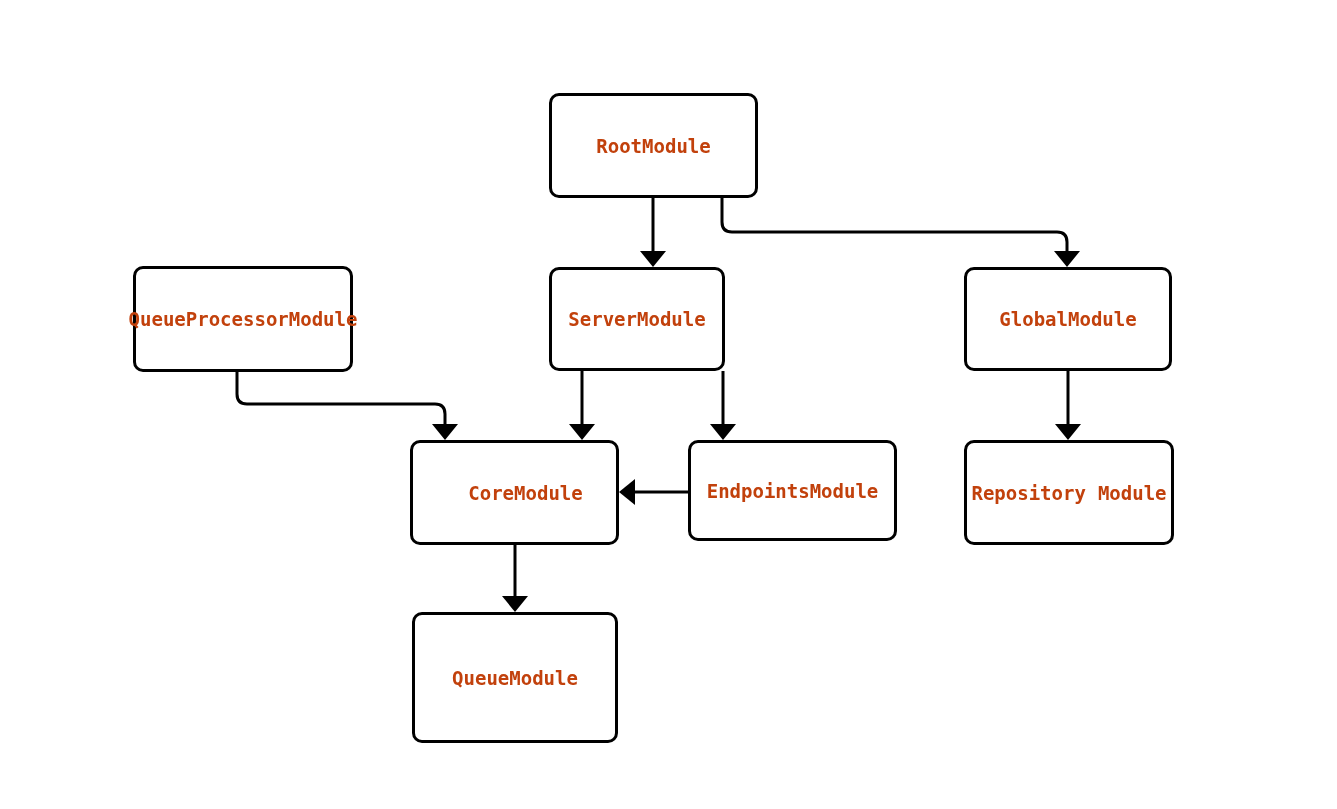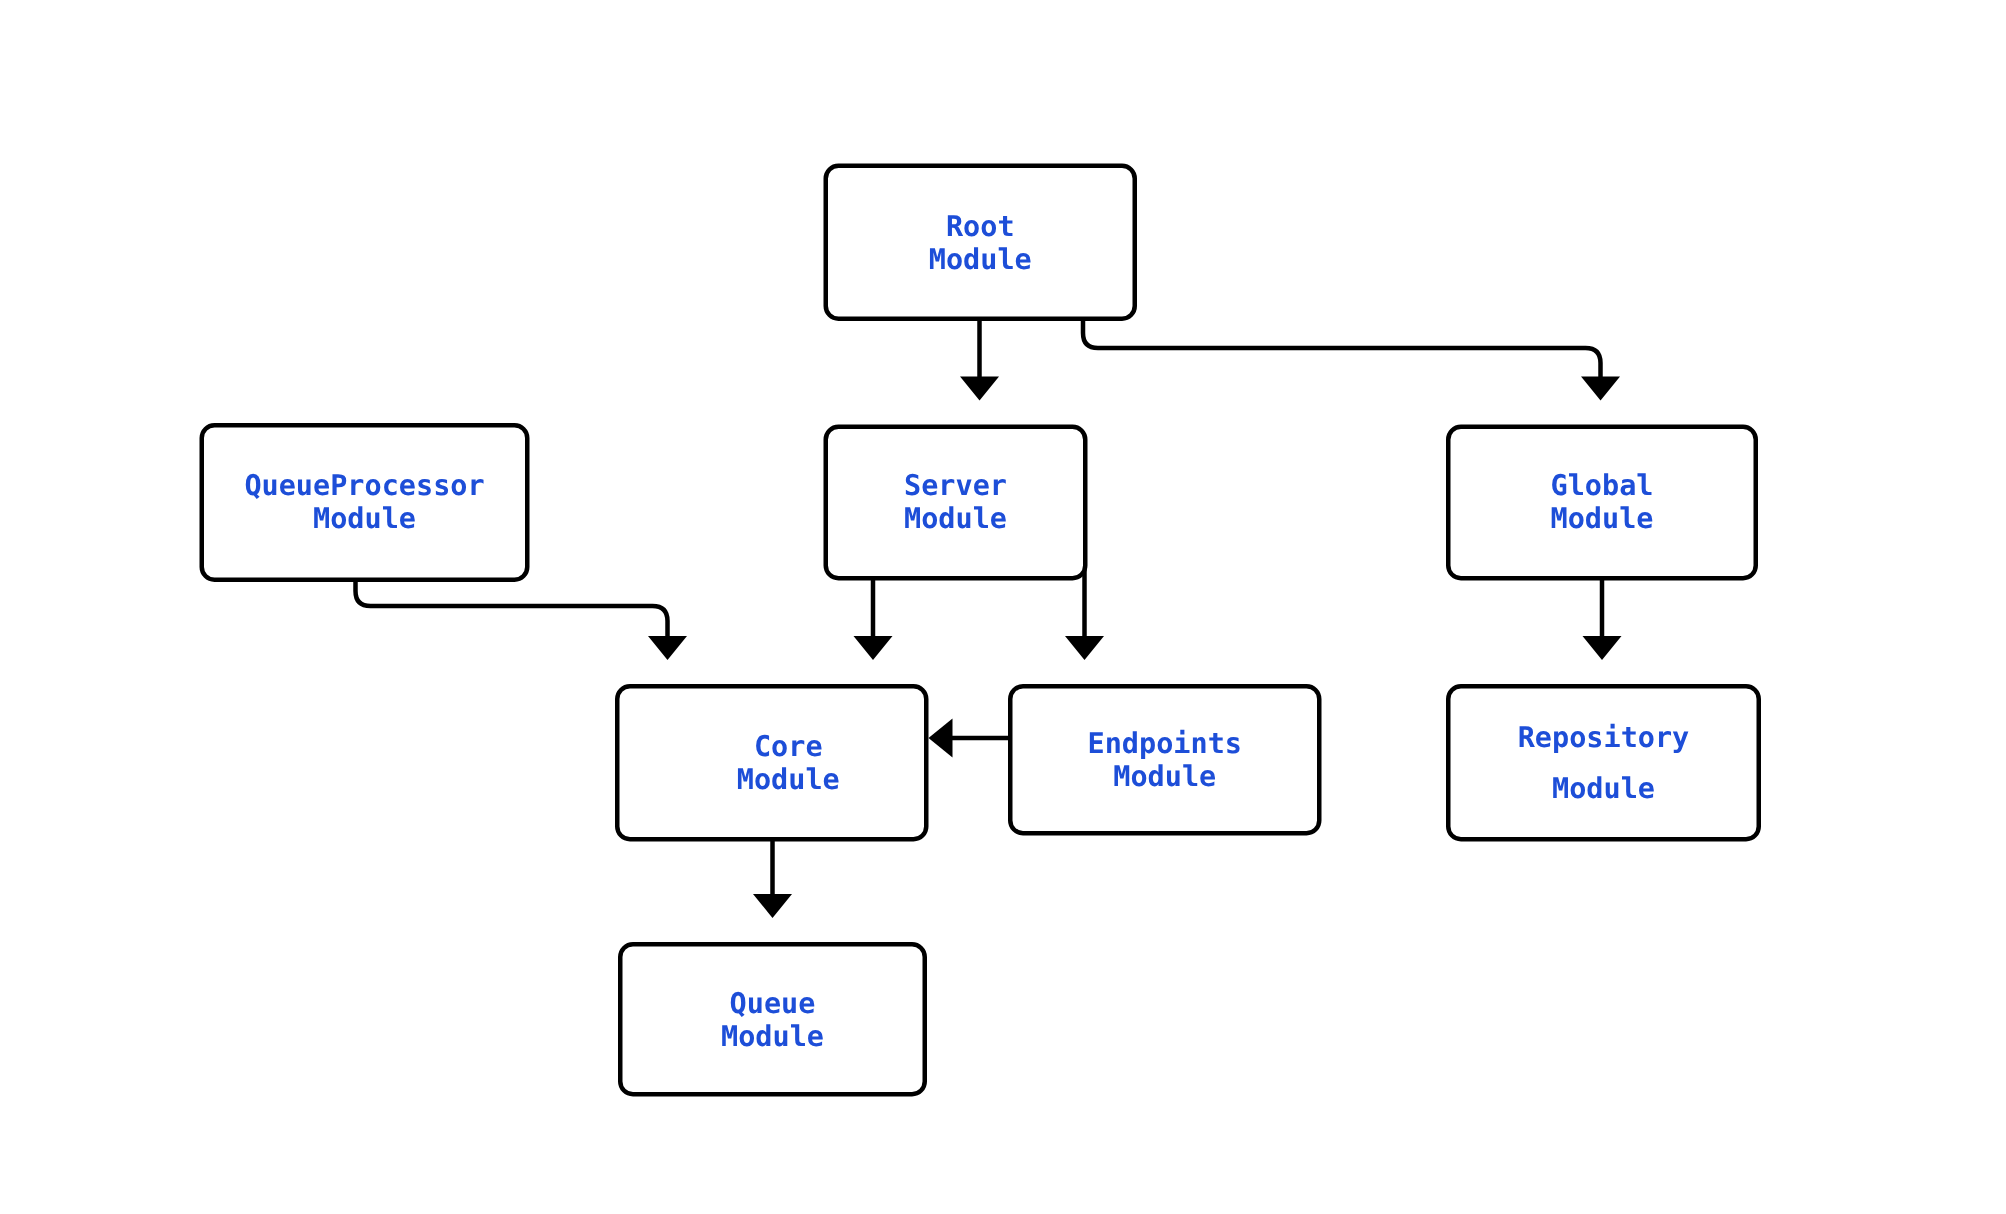--- a/index.html
+++ b/index.html
@@ -33,40 +33,39 @@
     fill: #000000;
     stroke: none;
   }
   .node {
     position: absolute;
     box-sizing: border-box;
     border: 3px solid #000000;
     border-radius: 10px;
     background: #ffffff;
     display: flex;
-    flex-direction: column;
+    flex-direction: row;
     align-items: center;
     justify-content: center;
     text-align: center;
     font-weight: bold;
     font-size: 19px;
     line-height: 22px;
-    color: #1d4ed8;
+    color: #c2410c;
     white-space: nowrap;
-    margin-top: 16px;
   }
   
   .node-root          { left: 549px; top:  93px; width: 209px; height: 105px; }
   .node-queueprocessor{ left: 133px; top: 266px; width: 220px; height: 106px; }
   .node-server        { left: 549px; top: 267px; width: 176px; height: 104px; }
   .node-global        { left: 964px; top: 267px; width: 208px; height: 104px; }
   .node-core          { left: 410px; top: 440px; width: 209px; height: 105px; padding-left: 22px; }
-  .node-endpoints     { left: 672px; top: 440px; width: 209px; height: 101px; }
+  .node-endpoints     { left: 688px; top: 440px; width: 209px; height: 101px; }
   .node-repository    { left: 964px; top: 440px; width: 210px; height: 105px; gap: 12px; }
-  .node-queue         { left: 412px; top: 612px; width: 206px; height: 103px; }
+  .node-queue         { left: 412px; top: 612px; width: 206px; height: 131px; }
 </style>
 </head>
 <body>
 
 <div class="canvas">
 
   <svg class="edges" viewBox="0 0 1337 809" xmlns="http://www.w3.org/2000/svg" aria-hidden="true">
     <g>
       <path d="M653,198 L653,252"></path>
       <polygon points="653,267 640,251 666,251"></polygon>

